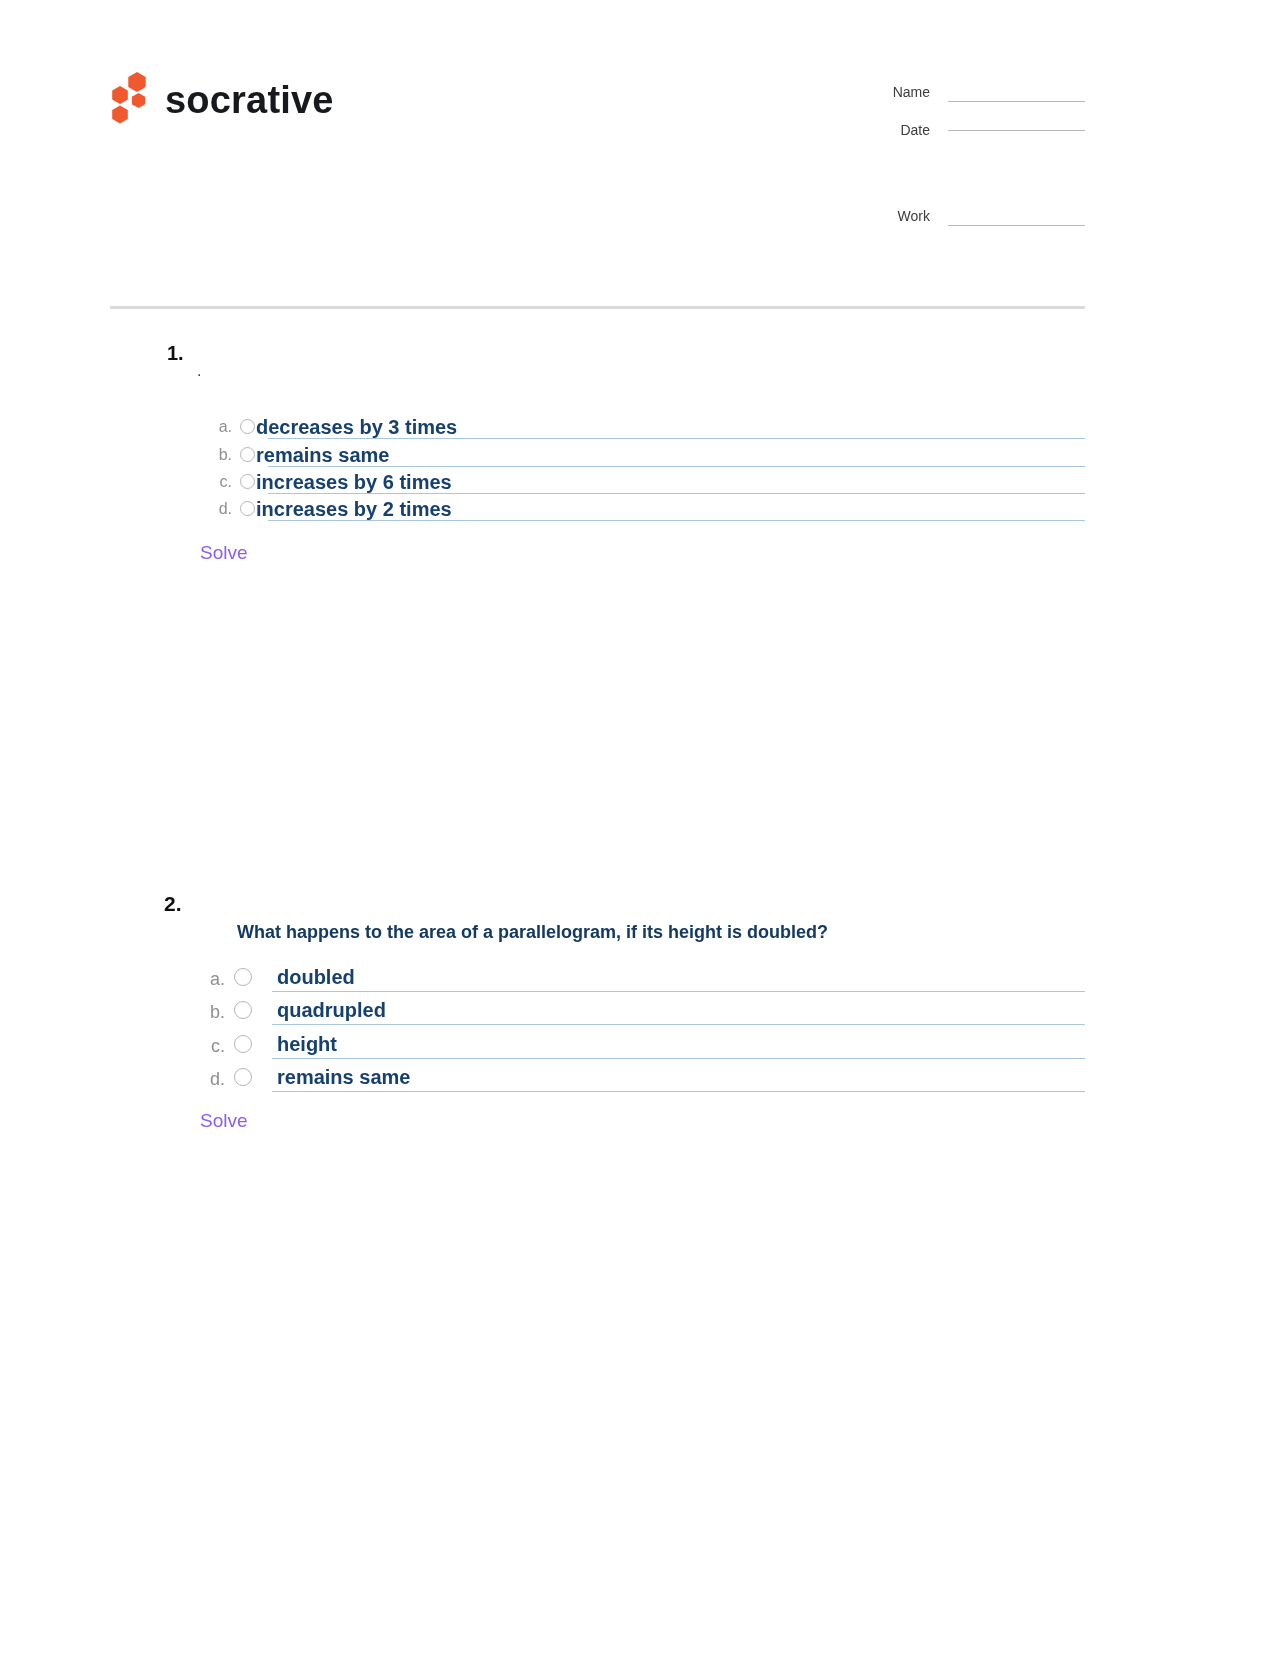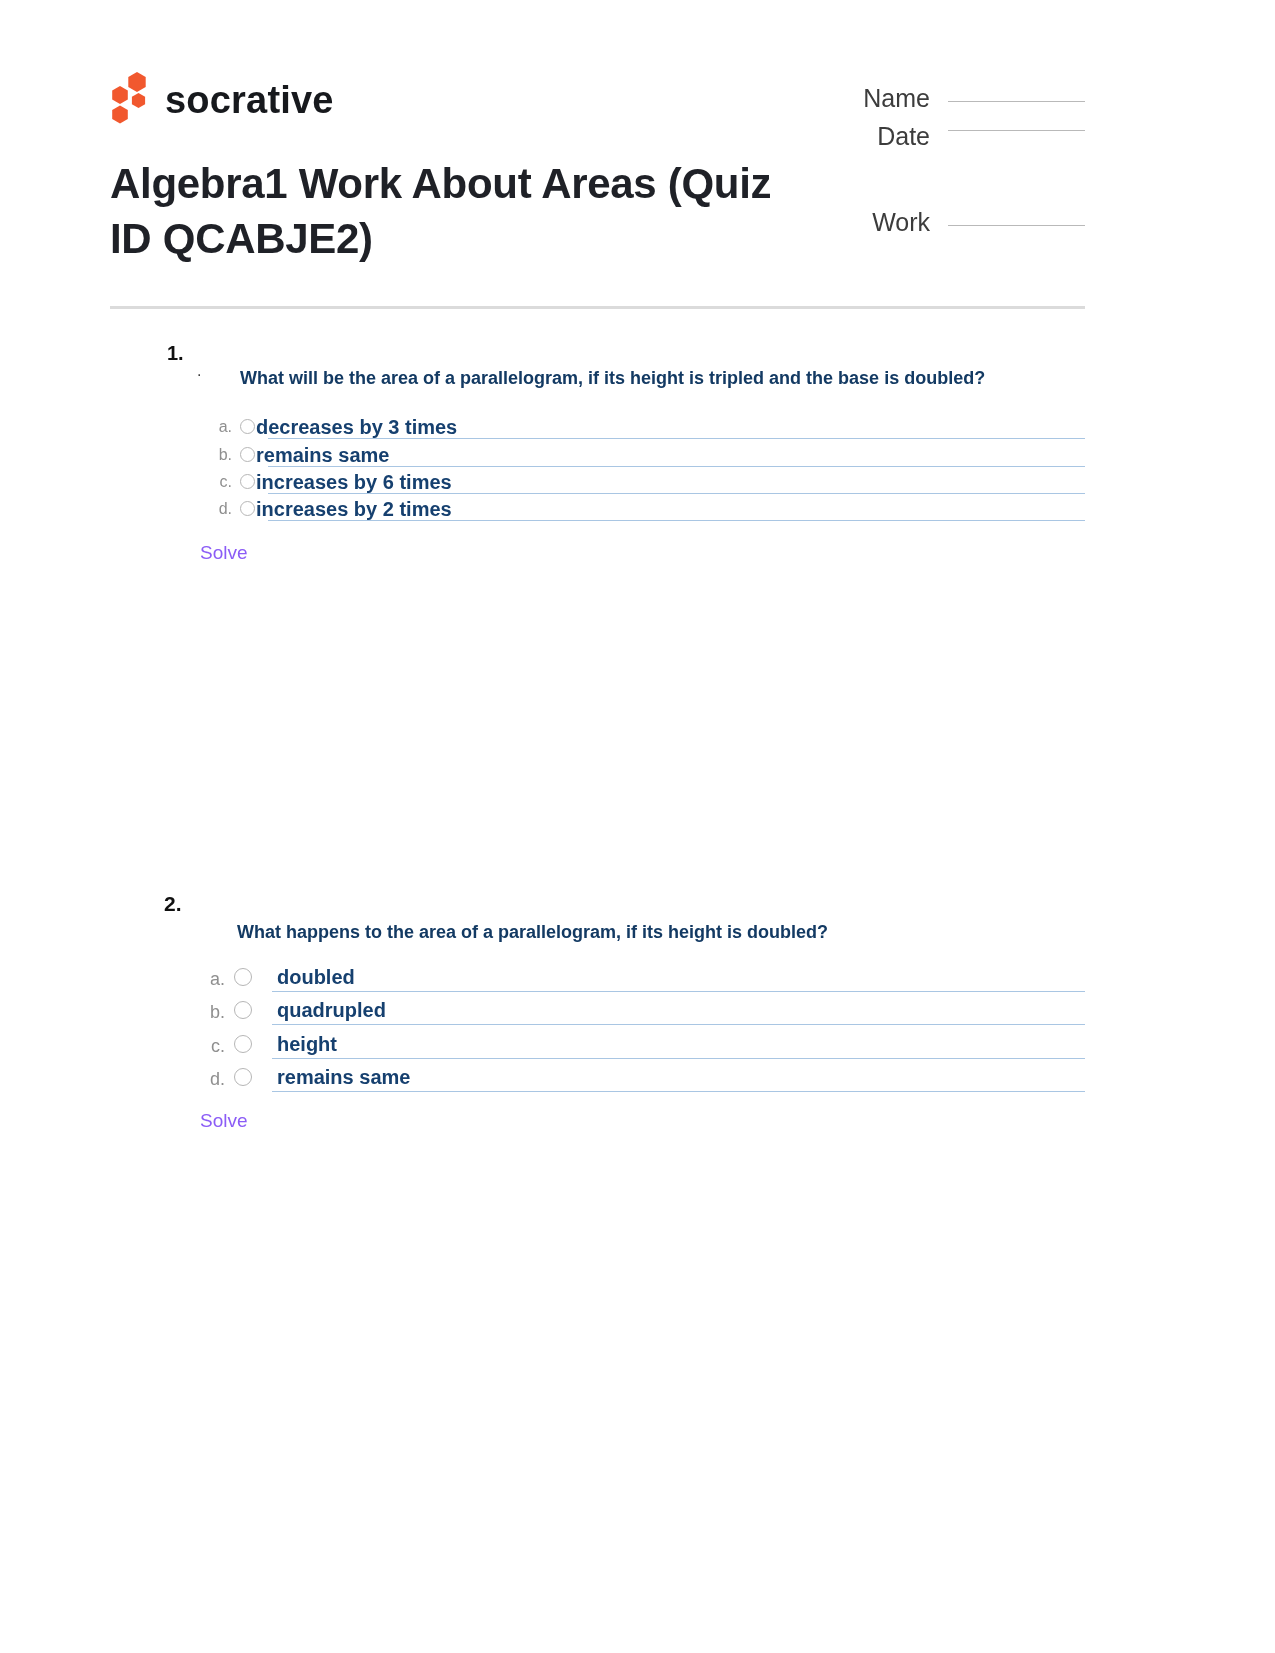--- a/index.html
+++ b/index.html
@@ -9,21 +9,21 @@
     font-family:"Liberation Sans", sans-serif; overflow:hidden;
   }
   .abs { position:absolute; white-space:nowrap; }
 
   
   .logo { position:absolute; left:105px; top:68px; display:flex; align-items:center; }
   .logo svg { width:46px; height:60px; display:block; }
   .logo-text { font-size:38px; font-weight:700; color:#17191d; letter-spacing:0.2px; margin-left:14px; margin-top:4px; }
 
   
-  .hlabel { position:absolute; left:845px; width:85px; text-align:right; font-size:25px; color:#3c3c3c; white-space:nowrap; }
+  .hlabel { position:absolute; left:845px; width:85px; text-align:right; font-size:14px; color:#3c3c3c; white-space:nowrap; }
   .hline  { position:absolute; left:948px; width:154px; height:0; border-top:1.5px solid #b9b9b9; }
 
   
   .title { position:absolute; left:110px; top:156px; font-size:42px; line-height:55px; font-weight:800; color:#1f2127; letter-spacing:-0.3px; }
 
   .divider { position:absolute; left:110px; top:306px; width:1056px; height:3px; background:#dbdbdb; }
 
   
   .qnum  { font-weight:700; color:#101010; }
   .qdot  { font-size:16px; color:#3a3a3a; }
@@ -63,30 +63,25 @@
     <span class="logo-text">socrative</span>
   </div>
 
   <span class="hlabel" style="top:84px">Name</span>
   <div class="hline" style="top:101px"></div>
   <span class="hlabel" style="top:122px">Date</span>
   <div class="hline" style="top:130px"></div>
   <span class="hlabel" style="top:208px">Work</span>
   <div class="hline" style="top:225px"></div>
 
-  <div class="title">
-    <div>Algebra1 Work About Areas (Quiz</div>
-    <div>ID QCABJE2)</div>
-  </div>
 
   <div class="divider"></div>
 
   <span class="abs qnum" style="left:167px; top:342px; font-size:20px;">1.</span>
   <span class="abs qdot" style="left:197px; top:362px;">.</span>
-  <span class="abs qtext" style="left:240px; top:368px; font-size:18px;">What will be the area of a parallelogram, if its height is tripled and the base is doubled?</span>
 
   <div class="opt q1b" style="top:416px">
     <span class="letter">a.</span>
     <span class="radio"></span>
     <span class="otext">decreases by 3 times</span>
     <span class="oline"></span>
   </div>
   <div class="opt q1b" style="top:444px">
     <span class="letter">b.</span>
     <span class="radio"></span>

